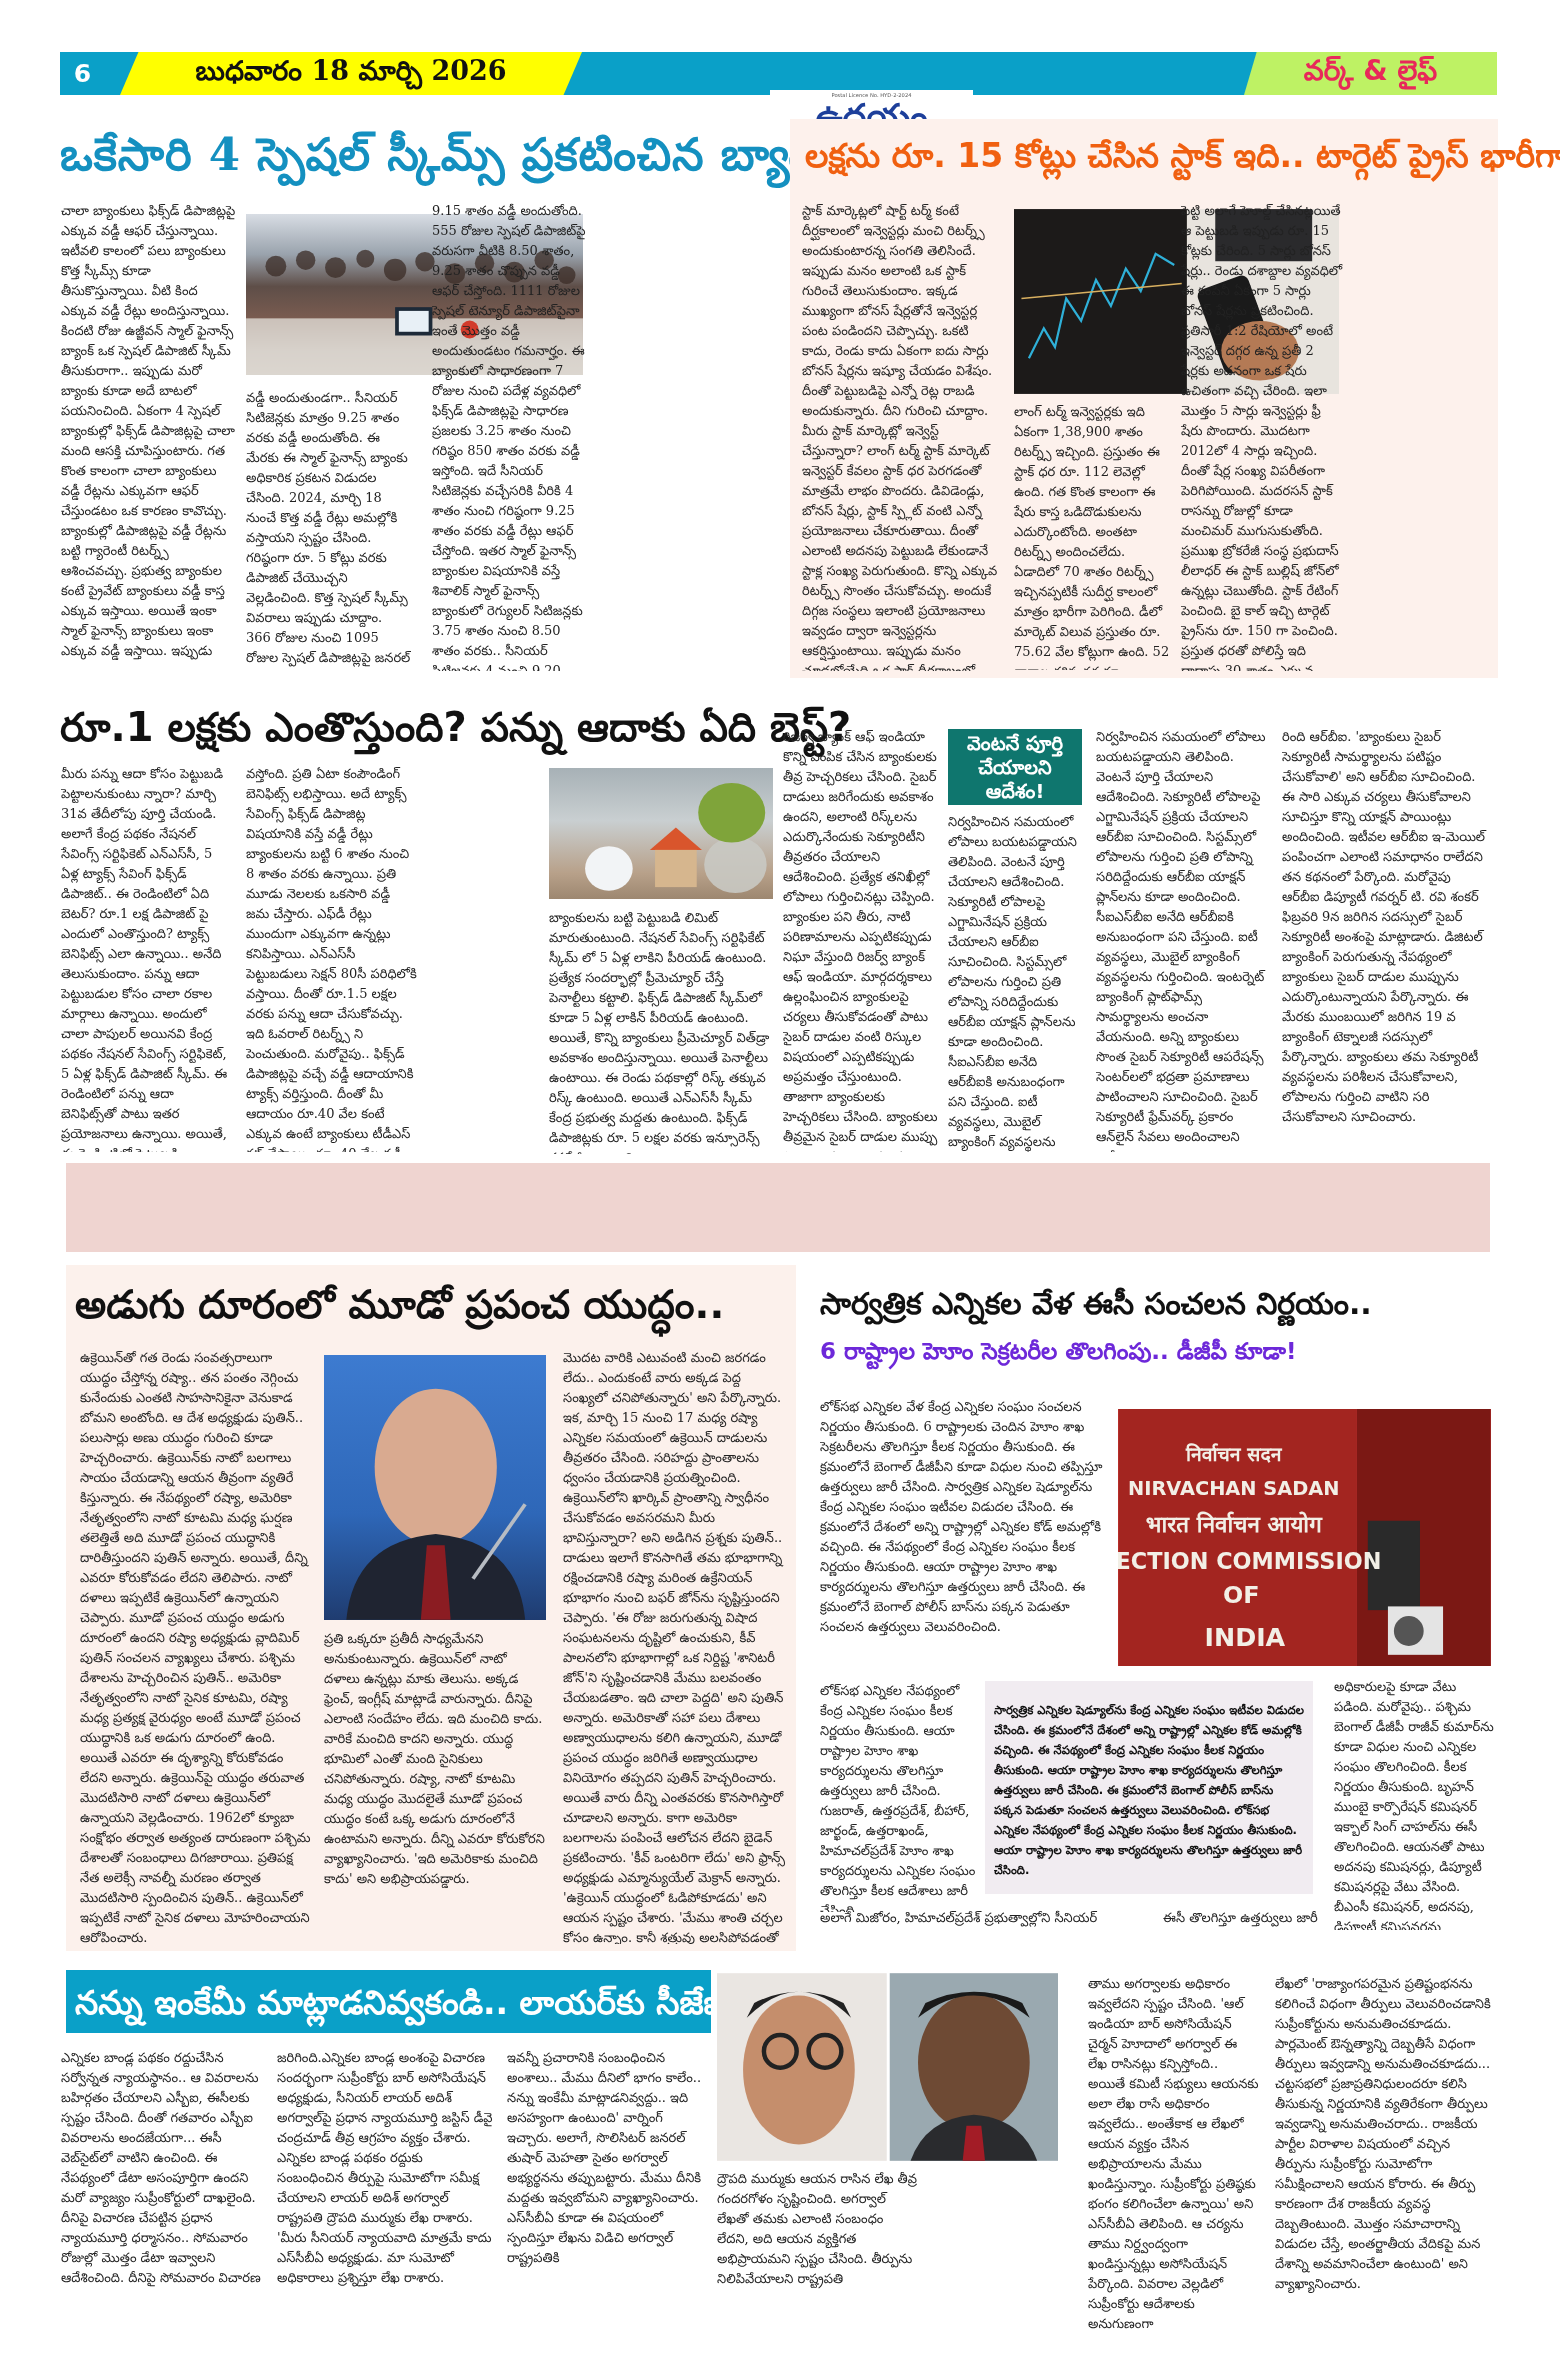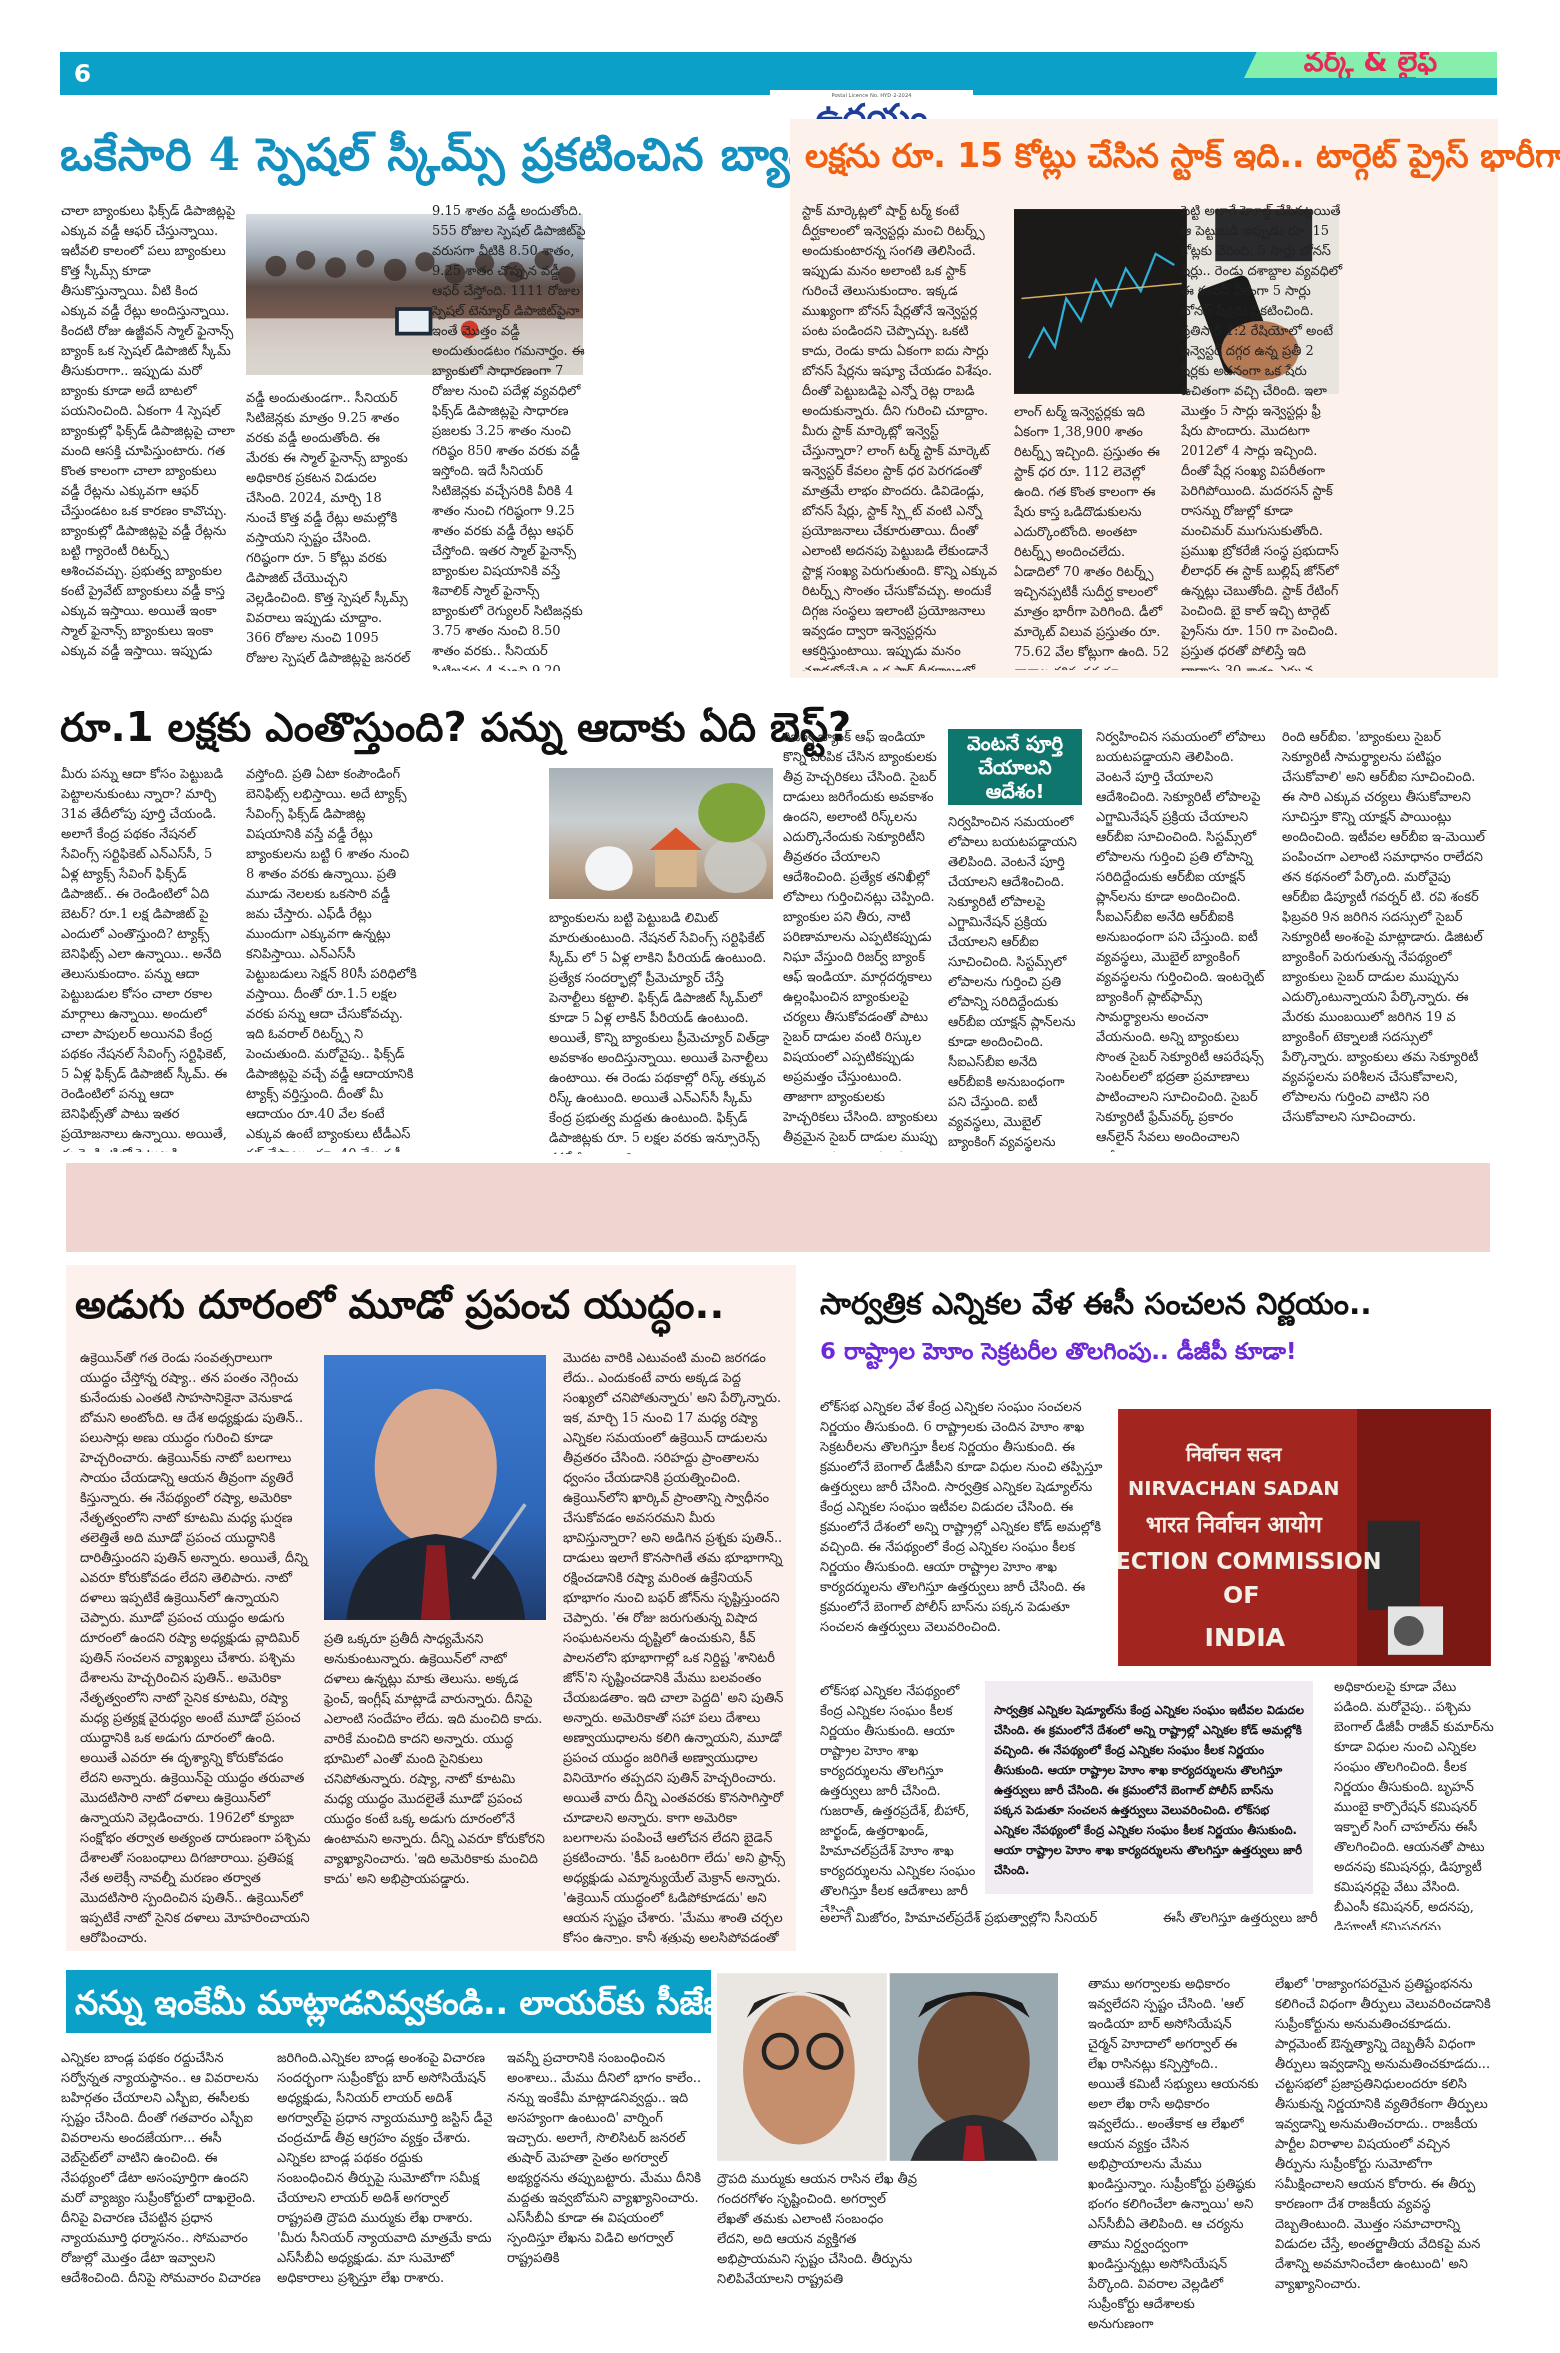--- a/index.html
+++ b/index.html
@@ -7,21 +7,21 @@
   body { position: relative; font-family: "DejaVu Sans", sans-serif; color: #1a1a1a; }
 
   
   .masthead { position: absolute; left: 60px; top: 52px; width: 1437px; height: 43px; }
   .mh-cyan { position: absolute; inset: 0; background: #0aa0c8; }
   .mh-page { position: absolute; left: 0; top: 0; width: 60px; height: 43px; color: #fff; font: bold 25px "DejaVu Sans", sans-serif; display: flex; align-items: center; justify-content: center; padding-right: 15px; }
   .mh-date { position: absolute; left: 60px; top: 0; width: 462px; height: 43px; background: #ffff00; clip-path: polygon(4% 0, 100% 0, 96% 100%, 0 100%); display: flex; align-items: center; justify-content: center; font: bold 27px "DejaVu Serif", serif; color: #111; }
   .mh-logo { position: absolute; left: 710px; top: -4.5px; width: 203px; height: 52px; background: #fff; display: flex; flex-direction: column; align-items: center; justify-content: flex-end; margin-top: 42px; }
   .mh-logo .tiny { font-size: 5.2px; color: #555; }
   .mh-logo .name { font: bold 34px "DejaVu Sans", sans-serif; color: #1d3f9a; line-height: 36px; }
-  .mh-section { position: absolute; right: 0; top: 0; width: 253px; height: 26px; background: #86efac; clip-path: polygon(5% 0, 100% 0, 100% 100%, 0 100%); display: flex; align-items: center; justify-content: center; font: bold 28px "DejaVu Sans", sans-serif; color: #e8285a; }
+  .mh-section { position: absolute; right: 0; top: 0; width: 253px; height: 43px; background: #bef264; clip-path: polygon(5% 0, 100% 0, 100% 100%, 0 100%); display: flex; align-items: center; justify-content: center; font: bold 28px "DejaVu Sans", sans-serif; color: #e8285a; }
 
   .headline { position: absolute; font-family: "DejaVu Sans", sans-serif; font-weight: bold; white-space: nowrap; }
   .col { position: absolute; font-family: "DejaVu Serif", serif; font-size: 13px; line-height: 20px; color: #222; text-align: left; overflow: hidden; }
   .photo { position: absolute; overflow: hidden; }
 
   
   #a1-head { left: 60px; top: 128px; font-size: 45px; color: #1490c0; font-family: "DejaVu Serif", serif; letter-spacing: 0.7px; }
   
   .a2-box { position: absolute; left: 790px; top: 119px; width: 708px; height: 559px; background: #fdf1ec; }
   #a2-head { left: 805px; top: 136px; font-size: 33px; color: #f06010; }
@@ -40,20 +40,21 @@
   
   .a6-bar { position: absolute; left: 66px; top: 1970px; width: 645px; height: 63px; background: #0aa0c8; }
   #a6-head { left: 75px; top: 1983px; font-size: 33px; color: #fff; }
 </style>
 </head>
 <body>
 
 <div class="masthead">
   <div class="mh-cyan"></div>
   <div class="mh-page">6</div>
+  <div class="mh-date">బుధవారం 18 మార్చి 2026</div>
   <div class="mh-logo">
     <span class="tiny">Postal Licence No. HYD-2-2024</span>
     <span class="name">ఉదయం</span>
     <span class="tiny">ఎడిటర్: కె. శ్రీనివాస్</span>
   </div>
   <div class="mh-section">వర్క్ &amp; లైఫ్</div>
 </div>
 
 <div class="headline" id="a1-head">ఒకేసారి 4 స్పెషల్ స్కీమ్స్ ప్రకటించిన బ్యాంక్..</div>
 <div class="col" style="left:61px; top:201px; width:176px; height:462px;">చాలా బ్యాంకులు ఫిక్స్‌డ్ డిపాజిట్లపై ఎక్కువ వడ్డీ ఆఫర్ చేస్తున్నాయి. ఇటీవలి కాలంలో పలు బ్యాంకులు కొత్త స్కీమ్స్ కూడా తీసుకొస్తున్నాయి. వీటి కింద ఎక్కువ వడ్డీ రేట్లు అందిస్తున్నాయి. కిందటి రోజు ఉజ్జీవన్ స్మాల్ ఫైనాన్స్ బ్యాంక్ ఒక స్పెషల్ డిపాజిట్ స్కీమ్ తీసుకురాగా.. ఇప్పుడు మరో బ్యాంకు కూడా అదే బాటలో పయనించింది. ఏకంగా 4 స్పెషల్ బ్యాంకుల్లో ఫిక్స్‌డ్ డిపాజిట్లపై చాలా మంది ఆసక్తి చూపిస్తుంటారు. గత కొంత కాలంగా చాలా బ్యాంకులు వడ్డీ రేట్లను ఎక్కువగా ఆఫర్ చేస్తుండటం ఒక కారణం కావొచ్చు. బ్యాంకుల్లో డిపాజిట్లపై వడ్డీ రేట్లను బట్టి గ్యారెంటీ రిటర్న్స్ ఆశించవచ్చు. ప్రభుత్వ బ్యాంకుల కంటే ప్రైవేట్ బ్యాంకులు వడ్డీ కాస్త ఎక్కువ ఇస్తాయి. అయితే ఇంకా స్మాల్ ఫైనాన్స్ బ్యాంకులు ఇంకా ఎక్కువ వడ్డీ ఇస్తాయి. ఇప్పుడు స్మాల్ ఫైనాన్స్ బ్యాంకులు ఇంకా కొత్త స్కీమ్స్ ప్రవేశపెడుతున్నాయి. సూర్యోదయ్ స్మాల్ ఫైనాన్స్ బ్యాంక్ ఫిక్స్‌డ్ డిపాజిట్ పథకాలను సవరించింది. ఇప్పుడు నార్త్ ఈస్ట్ స్మాల్ ఫైనాన్స్ బ్యాంకు ఒకేసారి 4 స్పెషల్ ఎఫ్‌డీ పథకాల్ని ప్రకటించింది. రెగ్యులర్ సిటిజన్లకు అత్యధికంగా 8.50 శాతం</div>

